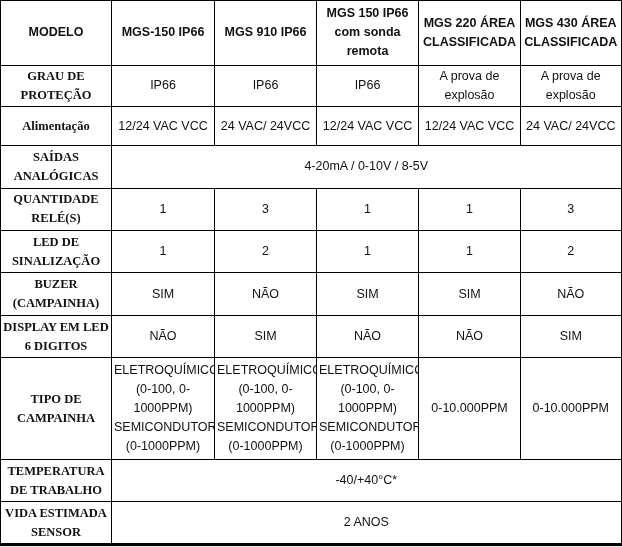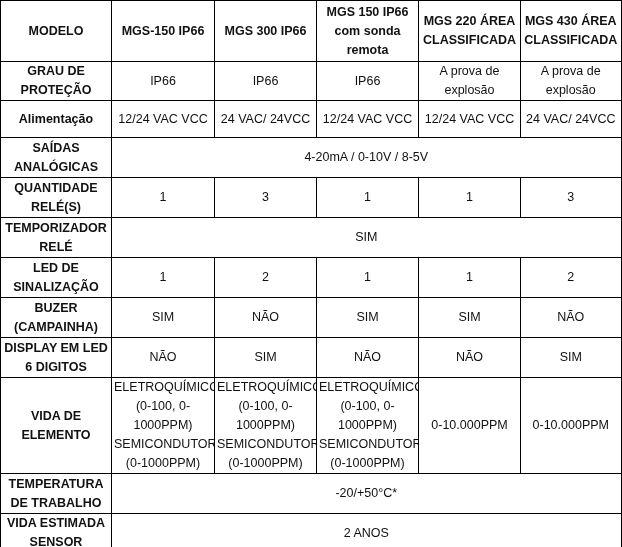--- a/index.html
+++ b/index.html
@@ -22,21 +22,21 @@
     table.spec td {
       border: 1px solid #000;
       text-align: center;
       vertical-align: middle;
       padding: 0 2px;
       font-size: 12.5px;
       line-height: 19px;
       overflow: hidden;
     }
     td.hdr { font-weight: bold; font-size: 12.5px; }
-    td.rowlabel { font-weight: bold; font-size: 12.5px; line-height: 20px; }
+    td.rowlabel { font-weight: bold; font-size: 12.5px; line-height: 20px; font-family: Liberation Serif, serif; }
     td.small { font-size: 11.5px; line-height: 16.5px; }
   </style>
 </head>
 <body>
 
 <div class="frame"></div>
 
 <table class="spec">
   <colgroup>
     <col style="width:111px">
@@ -44,21 +44,21 @@
     <col style="width:102px">
     <col style="width:102px">
     <col style="width:102px">
     <col style="width:101px">
   </colgroup>
 
   <tbody>
       <tr style="height:61px">
     <td class="hdr">MODELO</td>
     <td class="hdr">MGS-150 IP66</td>
-    <td class="hdr">MGS 300 IP66</td>
+    <td class="hdr">MGS 910 IP66</td>
     <td class="hdr">MGS 150 IP66 com sonda remota</td>
     <td class="hdr">MGS 220 ÁREA CLASSIFICADA</td>
     <td class="hdr">MGS 430 ÁREA CLASSIFICADA</td>
   </tr>
 
   <tr style="height:39px">
     <td class="rowlabel">GRAU DE PROTEÇÃO</td>
     <td>IP66</td>
     <td>IP66</td>
     <td>IP66</td>
@@ -82,24 +82,20 @@
 
   <tr style="height:40px">
     <td class="rowlabel">QUANTIDADE RELÉ(S)</td>
     <td>1</td>
     <td>3</td>
     <td>1</td>
     <td>1</td>
     <td>3</td>
   </tr>
 
-  <tr style="height:40px">
-    <td class="rowlabel">TEMPORIZADOR RELÉ</td>
-    <td colspan="5">SIM</td>
-  </tr>
 
 
   <tr style="height:40px">
     <td class="rowlabel">LED DE SINALIZAÇÃO</td>
     <td>1</td>
     <td>2</td>
     <td>1</td>
     <td>1</td>
     <td>2</td>
   </tr>
@@ -116,31 +112,31 @@
   <tr style="height:40px">
     <td class="rowlabel">DISPLAY EM LED 6 DIGITOS</td>
     <td>NÃO</td>
     <td>SIM</td>
     <td>NÃO</td>
     <td>NÃO</td>
     <td>SIM</td>
   </tr>
 
   <tr style="height:84px">
-    <td class="rowlabel">VIDA DE ELEMENTO</td>
+    <td class="rowlabel">TIPO DE CAMPAINHA</td>
     <td class="small">ELETROQUÍMICO (0-100, 0-1000PPM) SEMICONDUTOR (0-1000PPM)</td>
     <td class="small">ELETROQUÍMICO (0-100, 0-1000PPM) SEMICONDUTOR (0-1000PPM)</td>
     <td class="small">ELETROQUÍMICO (0-100, 0-1000PPM) SEMICONDUTOR (0-1000PPM)</td>
     <td class="small">0-10.000PPM</td>
     <td class="small">0-10.000PPM</td>
   </tr>
 
   <tr style="height:40px">
     <td class="rowlabel">TEMPERATURA DE TRABALHO</td>
-    <td colspan="5">-20/+50°C*</td>
+    <td colspan="5">-40/+40°C*</td>
   </tr>
 
   <tr style="height:40px">
     <td class="rowlabel">VIDA ESTIMADA SENSOR</td>
     <td colspan="5">2 ANOS</td>
   </tr>
 </tbody>
   </table>
 
 </body></html>

